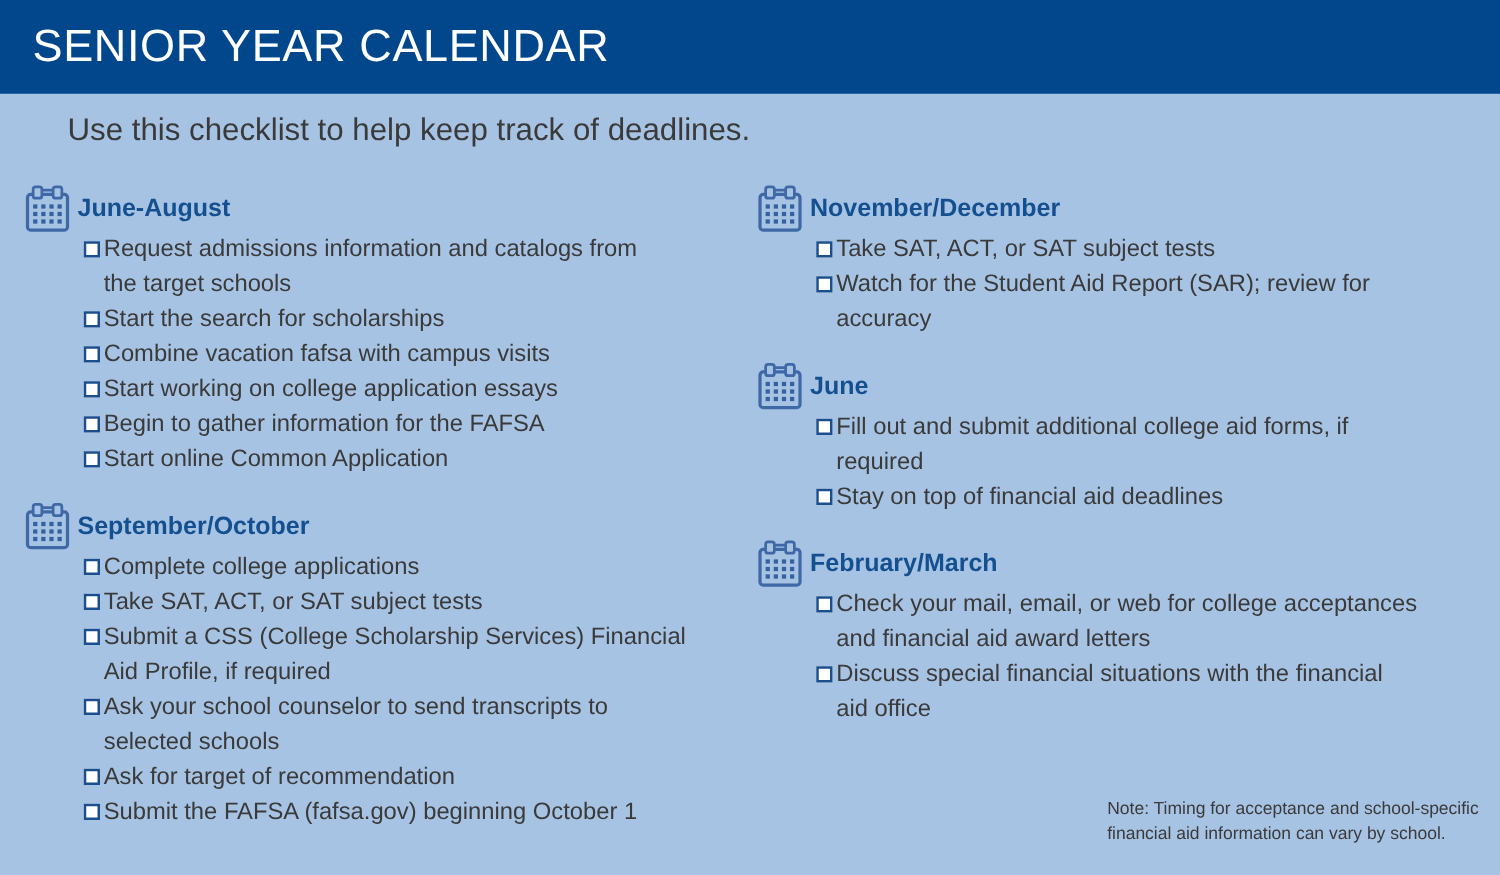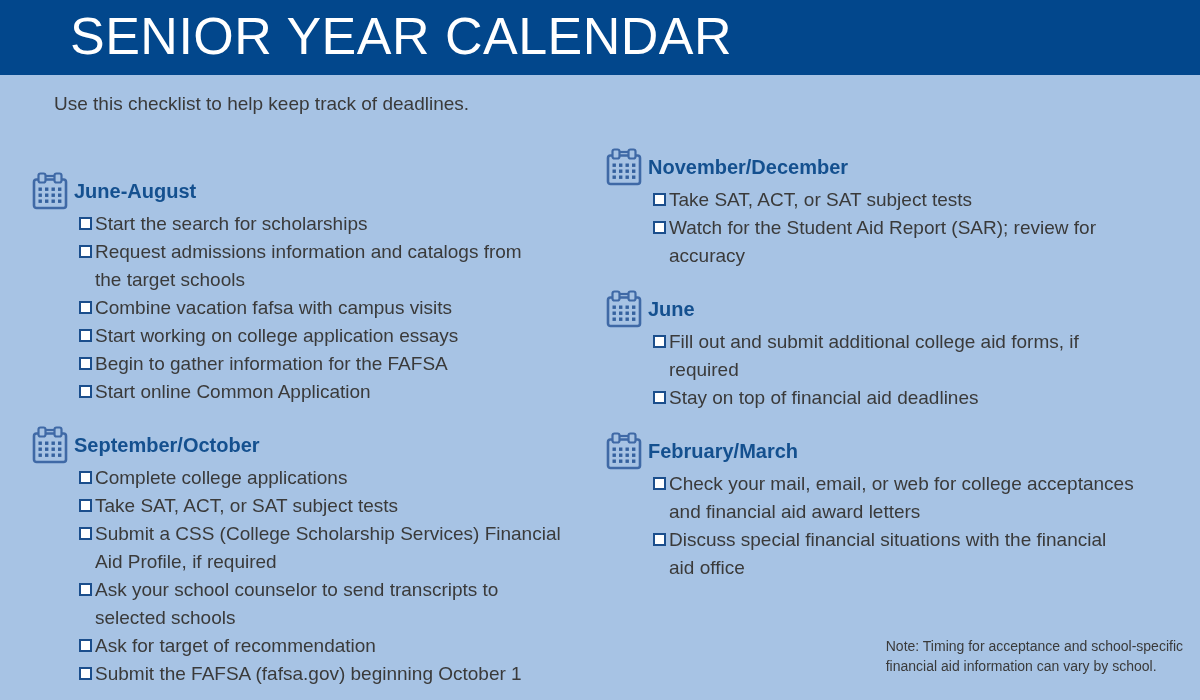--- a/index.html
+++ b/index.html
@@ -23,38 +23,38 @@
     font-family: "Liberation Sans", sans-serif;
   }
   .band {
     position: absolute;
     left: 0; top: 0;
     width: 1200px; height: 75px;
     background: var(--banner-bg);
   }
   .band h1 {
     margin: 0;
-    padding-left: 70px;
+    padding-left: 26px;
     line-height: 73px;
-    font-size: 52px;
+    font-size: 36px;
     font-weight: 300;
     letter-spacing: 0.5px;
     color: var(--title-text);
     font-family: "Liberation Sans", sans-serif;
   }
   .intro {
     position: absolute;
     left: 54px; top: 92px;
     margin: 0;
-    font-size: 19px;
+    font-size: 25px;
     line-height: 24px;
     color: var(--body-text);
   }
   .col { position: absolute; top: 148px; }
-  .col-left  { left: 32px;  width: 575px; margin-top: 24px; }
+  .col-left  { left: 20px;  width: 575px; }
   .col-right { left: 606px; width: 578px; }
   .section + .section { margin-top: 20px; }
   .sec-head {
     display: flex;
     align-items: center;
     gap: 6px;
     height: 38px;
   }
   .cal-icon { width: 36px; height: 38px; flex: none; display: block; }
   .sec-title {
@@ -123,27 +123,27 @@
             <rect x="19.5" y="27.5" width="3.4" height="3.4"></rect>
             <rect x="26" y="27.5" width="3.4" height="3.4"></rect>
           </g>
         </svg>
       </span>
       <h2 class="sec-title">June-August</h2>
     </div>
     <ul class="items">
   <li class="item">
     <span class="checkbox"></span>
-    <span class="item-text">Start the search for scholarships</span>
-  </li>
-
-  <li class="item">
-    <span class="checkbox"></span>
     <span class="item-text">Request admissions information and catalogs from
 the target schools</span>
+  </li>
+
+  <li class="item">
+    <span class="checkbox"></span>
+    <span class="item-text">Start the search for scholarships</span>
   </li>
 
   <li class="item">
     <span class="checkbox"></span>
     <span class="item-text">Combine vacation fafsa with campus visits</span>
   </li>
 
   <li class="item">
     <span class="checkbox"></span>
     <span class="item-text">Start working on college application essays</span>

